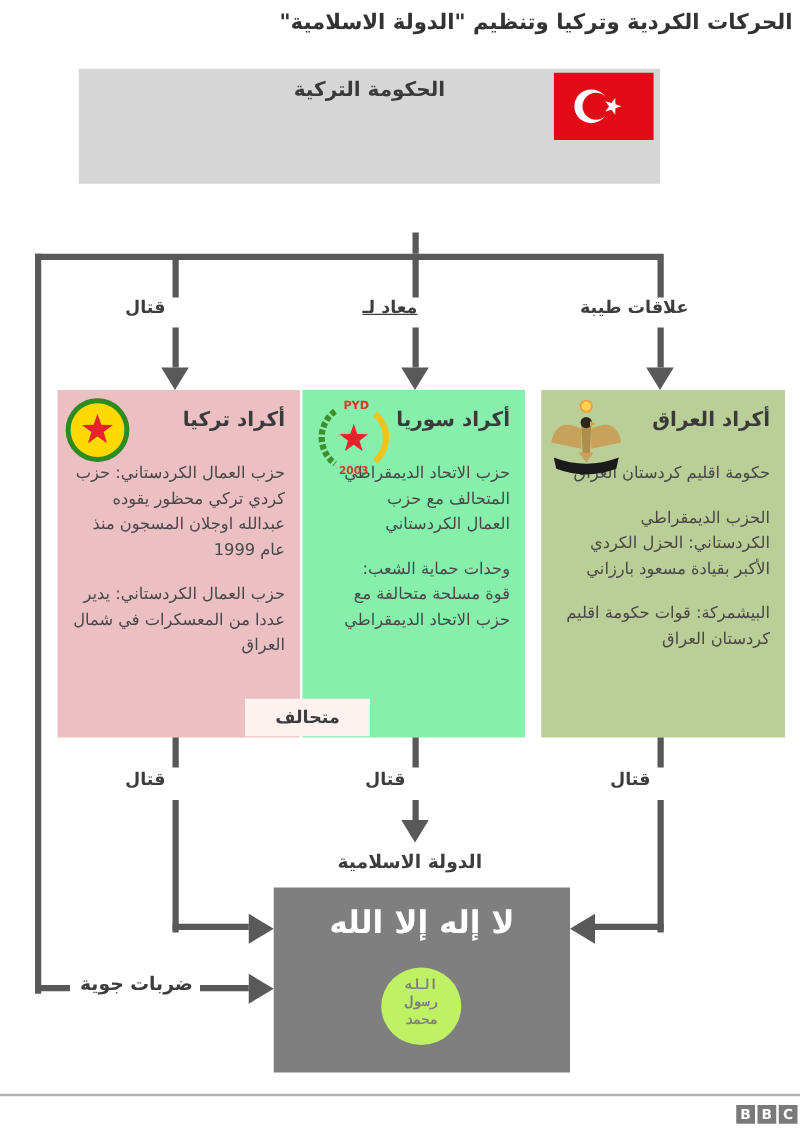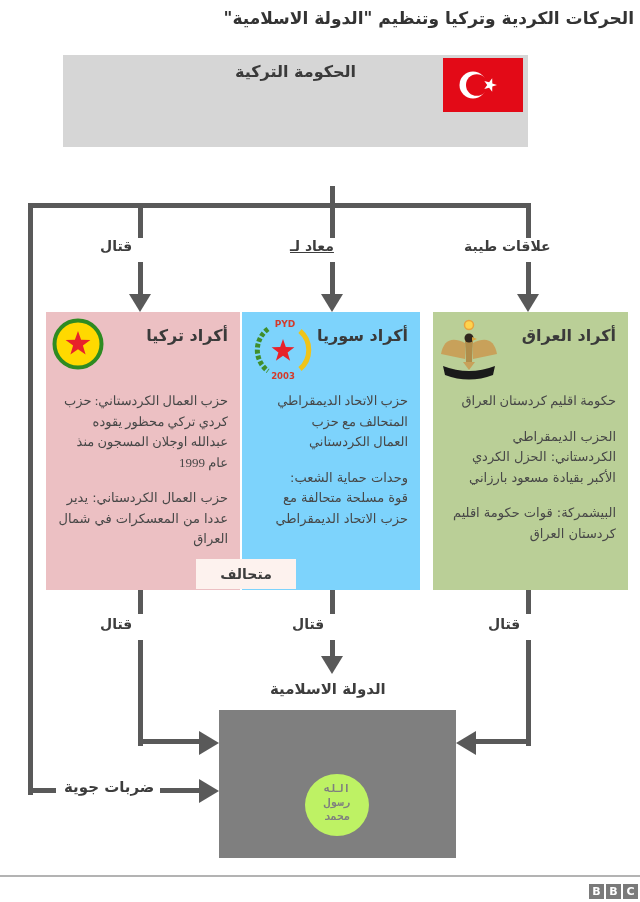--- a/index.html
+++ b/index.html
@@ -25,23 +25,23 @@
   .gov-flag{position:absolute;right:5px;top:3px;}
   .gov-title{margin-top:7px;text-align:center;font-size:16px;font-weight:bold;color:#3a3a3a;direction:rtl;}
   .gov-bullets{direction:rtl;margin:6px 0 0;padding:0 16px 0 8px;list-style:disc;}
   .gov-bullets li{font-size:13px;line-height:23px;color:#424242;text-align:right;}
   .gov-bullets li:first-child{margin-right:85px;}
   
   .kbox{position:absolute;top:312px;height:278px;direction:rtl;box-sizing:border-box;padding:10px 12px;}
   .kbox .logo{position:absolute;left:6px;top:6px;}
   .kbox h3{margin:4px 0 0;text-align:right;font-size:16px;font-weight:bold;color:#3a3a3a;}
   .kbox p{margin:15px 0 0;text-align:right;font-size:13px;line-height:1.58;color:#474747;}
-  .kbox p.first{margin-top:46px;font-family:Liberation Serif, serif;}
+  .kbox p.first{margin-top:24px;}
   .box-pink{left:46px;width:194px;background:#ecc0c3;}
-  .box-orange{left:242px;width:178px;background:#7dd3fc;padding-left:32px;}
+  .box-orange{left:242px;width:178px;background:#86efac;padding-left:32px;}
   .box-green{left:433px;width:195px;background:#bacf97;}
   .allied-label{position:absolute;left:196px;top:559px;width:100px;height:30px;line-height:30px;
                 background:#fdf2ee;text-align:center;font-weight:bold;font-size:14px;color:#3d3d3d;direction:rtl;}
   
   .isis-box{position:absolute;left:219px;top:710px;width:237px;height:148px;background:#7f7f7f;}
   .shahada{position:absolute;top:13px;left:0;width:100%;text-align:center;direction:rtl;
            color:#fff;font-size:25px;font-weight:bold;letter-spacing:1px;}
   .seal{position:absolute;left:86px;top:64px;width:64px;height:62px;background:#bef264;border-radius:50%;
         box-sizing:border-box;padding-top:8px;font-family:Liberation Mono, monospace;}
   .seal div{text-align:center;font-size:11px;font-weight:bold;color:#7f7f7f;line-height:14px;direction:rtl;}
@@ -147,20 +147,21 @@
   <div class="hline" style="left:476px;top:739px;width:55px;"></div>
   <div class="arr-left" style="left:456px;top:731px;"></div>
 
   <div class="vline" style="left:28px;top:203px;height:592px;"></div>
   <div class="hline" style="left:28px;top:788px;width:28px;"></div>
   <div class="elabel big" style="left:64px;top:778px;width:104px;">ضربات جوية</div>
   <div class="hline" style="left:160px;top:788px;width:39px;"></div>
   <div class="arr-right" style="left:199px;top:779px;"></div>
 
   <div class="isis-box">
+    <div class="shahada">لا إله إلا الله</div>
     <div class="seal">
       <div>الله</div>
       <div>رسول</div>
       <div>محمد</div>
     </div>
   </div>
 
   <div class="divider"></div>
   <div class="bbc-sq" style="left:589px;">B</div>
   <div class="bbc-sq" style="left:606px;">B</div>

